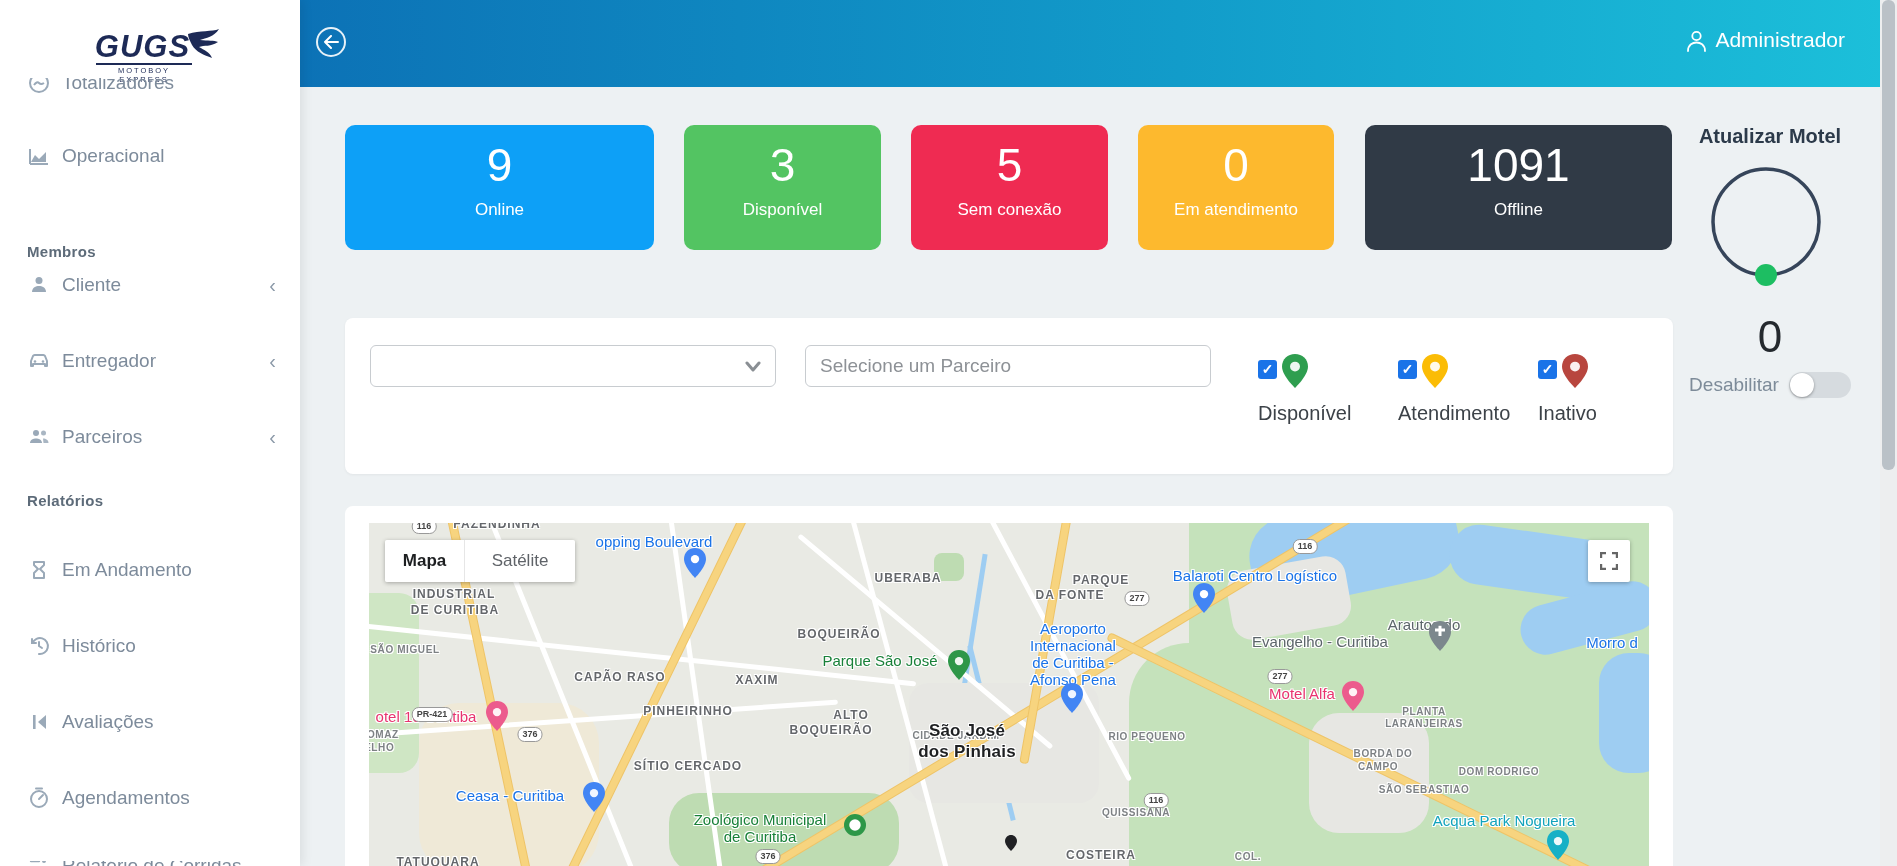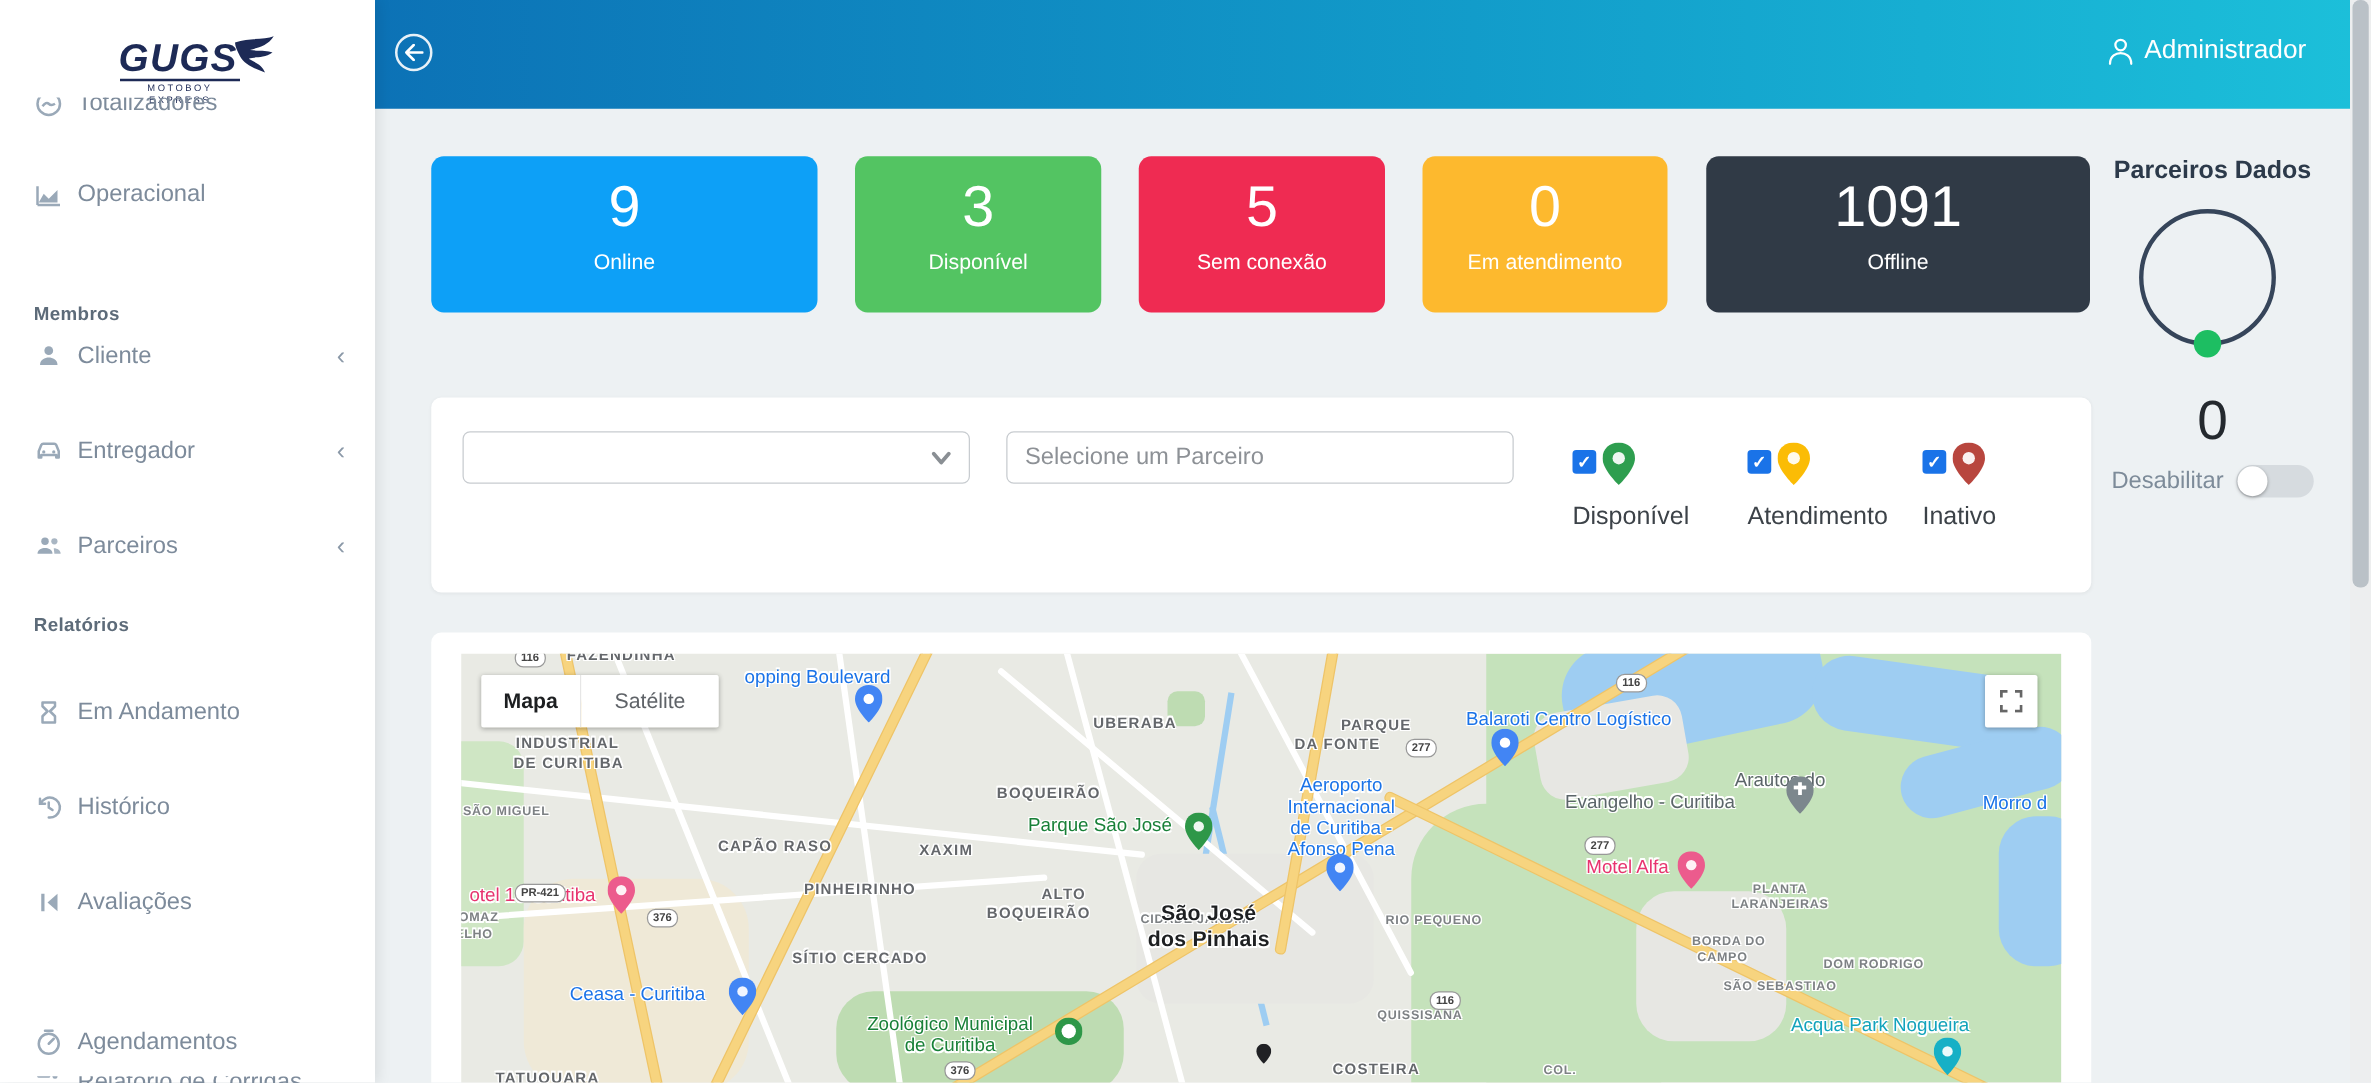--- a/index.html
+++ b/index.html
@@ -144,21 +144,21 @@
           </svg></span>
       <span class="lbl">Histórico</span>
       </div>
       <div class="side-item" style="top: 709px;">
         <span class="icn"><svg viewBox="0 0 24 24">
             <rect x="6" y="5" width="2.6" height="14" fill="#9aa9b8"></rect>
             <path d="M19 5 L11 12 L19 19 Z" fill="#9aa9b8"></path>
           </svg></span>
       <span class="lbl">Avaliações</span>
       </div>
-      <div class="side-item" style="top: 785px; margin-top: 36px;">
+      <div class="side-item" style="top: 785px;">
         <span class="icn"><svg viewBox="0 0 24 24">
             <circle cx="12" cy="13" r="8" fill="none" stroke="#9aa9b8" stroke-width="2"></circle>
             <path d="M12 13 L16 9" stroke="#9aa9b8" stroke-width="2" stroke-linecap="round"></path>
             <path d="M9 2.5 H15" stroke="#9aa9b8" stroke-width="2" stroke-linecap="round"></path>
           </svg></span>
       <span class="lbl">Agendamentos</span>
       </div>
       <div class="clipbox" style="top: 861px; height: 13px;">
         <div class="side-item" style="top: -8px; position: absolute;">
           <span class="icn"><svg viewBox="0 0 24 24">
@@ -204,21 +204,21 @@
     <div class="card card3" style="background: rgb(253, 185, 46);">
       <div class="v">0</div>
                 <div class="l">Em atendimento</div>
     </div>
     <div class="card card4" style="background: rgb(48, 58, 70);">
       <div class="v">1091</div>
                 <div class="l">Offline</div>
     </div>
   </div>
 
-<div id="rp-title">Parceiros Dados</div>
+<div id="rp-title">Atualizar Motel</div>
 <div id="rp-ring">
   <svg width="110" height="125" viewBox="0 0 110 125">
     <circle cx="55" cy="59" r="53" fill="none" stroke="#36455a" stroke-width="3.5"></circle>
     <circle cx="55" cy="112" r="11" fill="#1dbe62"></circle>
   </svg>
 </div>
 <div id="rp-zero">0</div>
 <div id="rp-toggle-row">
   <span id="rp-toggle-label">Desabilitar</span>
   <div id="toggle">

